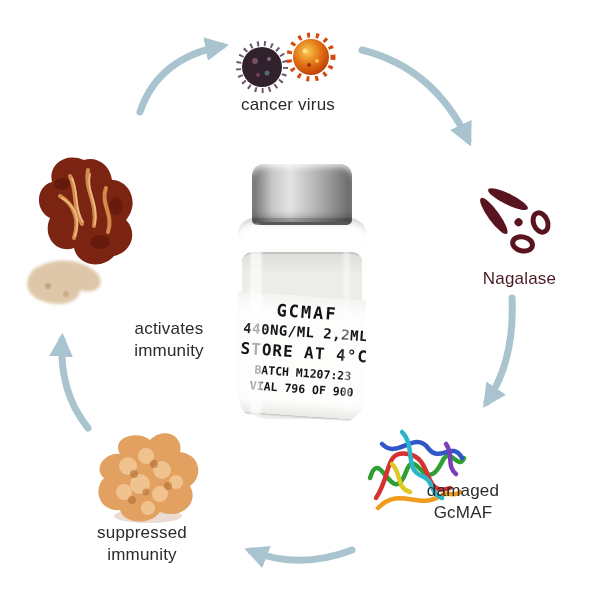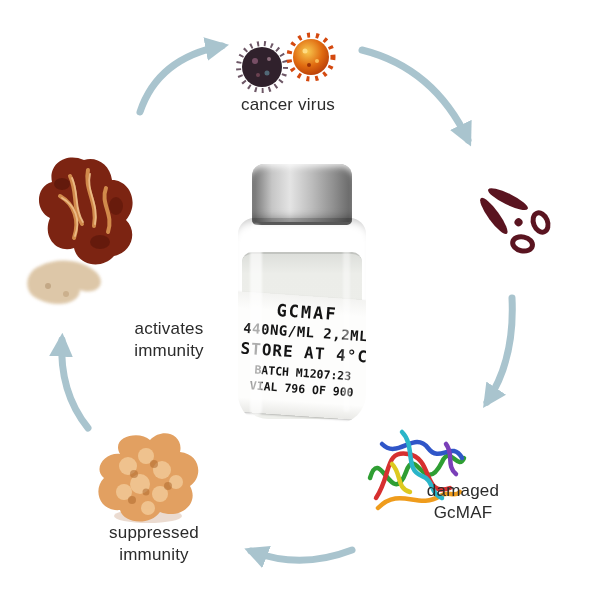--- a/index.html
+++ b/index.html
@@ -100,20 +100,21 @@
   <svg class="abs" style="left:472px;top:176px" width="90" height="90" viewBox="0 0 90 90">
     <g transform="rotate(40 45 45)" fill="#5a1420">
       <ellipse cx="24" cy="34" rx="22" ry="5.5" transform="rotate(-14 24 34)"></ellipse>
       <ellipse cx="24" cy="56" rx="22" ry="5.5" transform="rotate(14 24 56)"></ellipse>
       <circle cx="47" cy="45" r="4"></circle>
       <ellipse cx="64" cy="31" rx="10" ry="7" transform="rotate(28 64 31)" fill="none" stroke="#5a1420" stroke-width="5"></ellipse>
       <ellipse cx="64" cy="59" rx="10" ry="7" transform="rotate(-28 64 59)" fill="none" stroke="#5a1420" stroke-width="5"></ellipse>
     </g>
   </svg>
 
+  <div class="lbl lbl-nagalase" style="left:462px;top:268px;width:115px">Nagalase</div>
 
   <svg class="abs" style="left:22px;top:148px" width="120" height="160" viewBox="0 0 120 160">
     <defs>
         <filter id="soft">
           <feGaussianBlur stdDeviation="1.4"></feGaussianBlur>
         </filter>
       </defs>
     <path d="M18 118 C2 124 0 146 18 152 C34 160 58 156 58 142 C74 148 86 136 74 124 C58 110 34 110 18 118 Z" fill="#dcc5a4" opacity=".95" filter="url(#soft)"></path>
     <circle cx="26" cy="138" r="3" fill="#c3a886"></circle>
     <circle cx="44" cy="146" r="3" fill="#cbb08d"></circle>
@@ -154,21 +155,21 @@
     </g>
     <g fill="#b06a2e" opacity=".55">
       <circle cx="46" cy="48" r="4"></circle>
         <circle cx="66" cy="38" r="4"></circle>
         <circle cx="80" cy="60" r="4"></circle>
       <circle cx="44" cy="74" r="4"></circle>
         <circle cx="58" cy="66" r="3.5"></circle>
     </g>
   </svg>
 
-  <div class="lbl" style="left:84px;top:522px;width:140px">
+  <div class="lbl" style="left:72px;top:522px;width:140px">
     <div>suppressed</div>
     <div>immunity</div>
   </div>
 
   <svg class="abs" style="left:358px;top:414px" width="115" height="110" viewBox="0 0 115 110">
     <g fill="none" stroke-width="4.5" stroke-linecap="round">
       <path stroke="#2f9e33" d="M12 64 C22 30 34 96 48 58 C58 30 66 84 84 48 C92 30 100 58 106 44"></path>
       <path stroke="#d63030" d="M18 84 C34 60 26 36 50 40 C76 44 64 84 92 74"></path>
       <path stroke="#3056c8" d="M24 30 C40 46 56 16 70 34 C82 50 94 26 104 44"></path>
       <path stroke="#ef9c1c" d="M20 94 C42 72 60 96 82 82 C90 76 96 84 102 78"></path>

